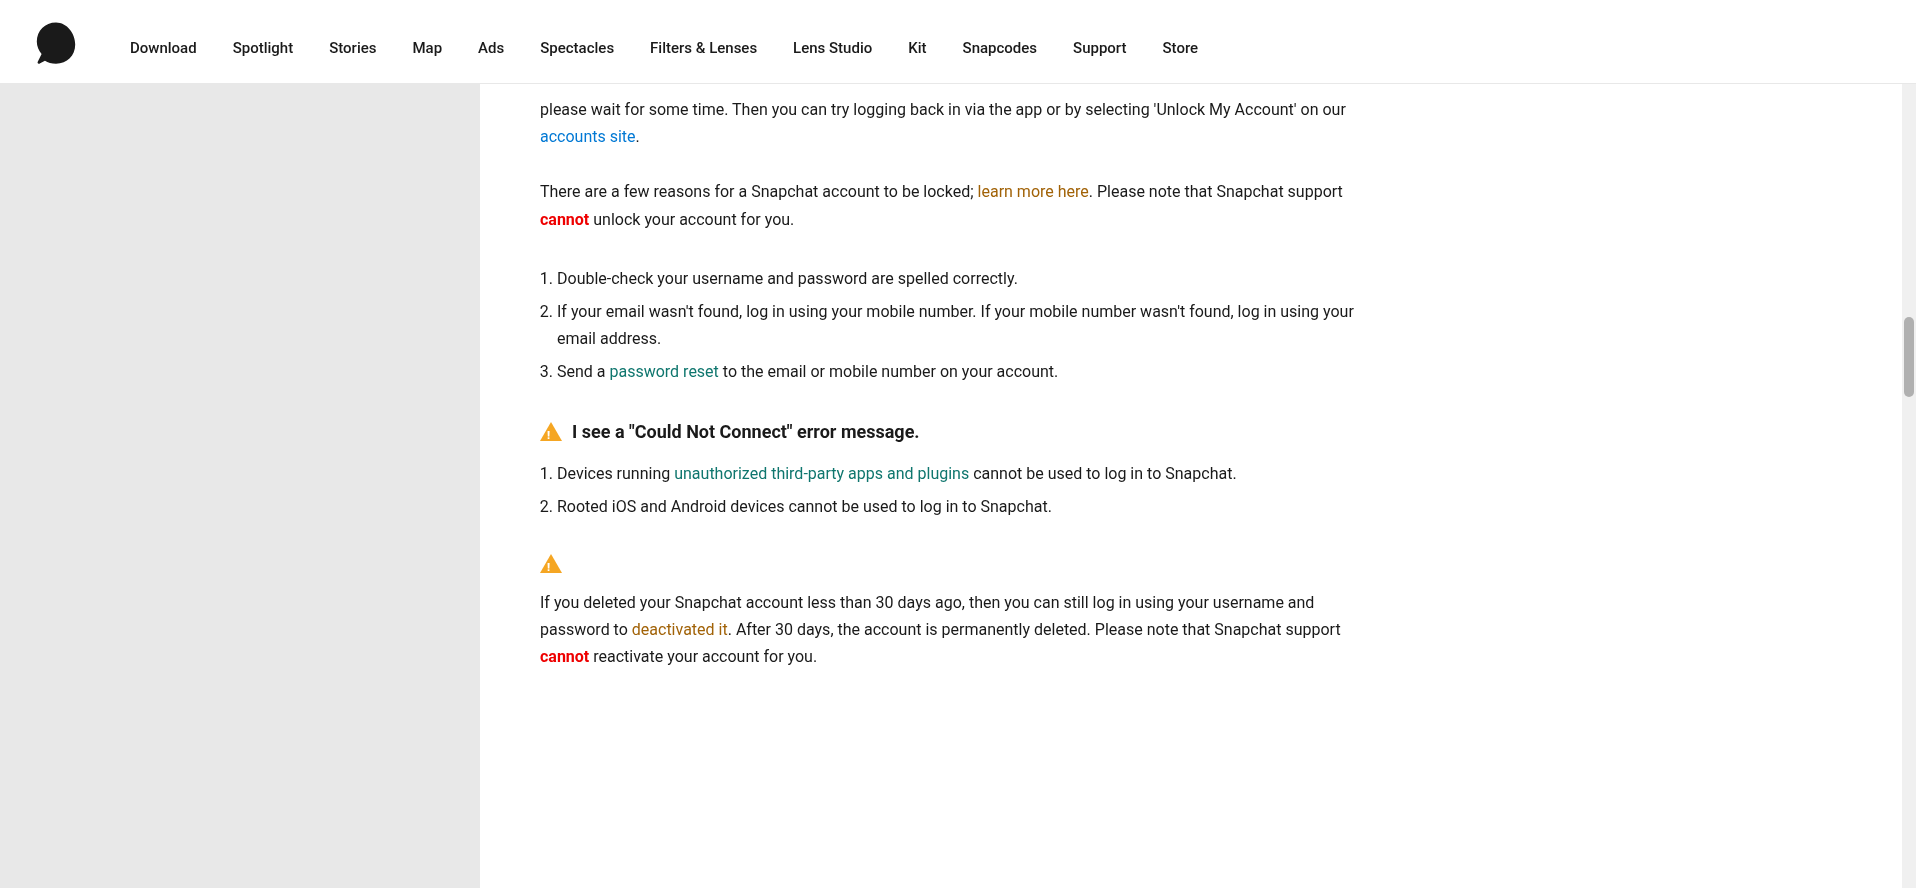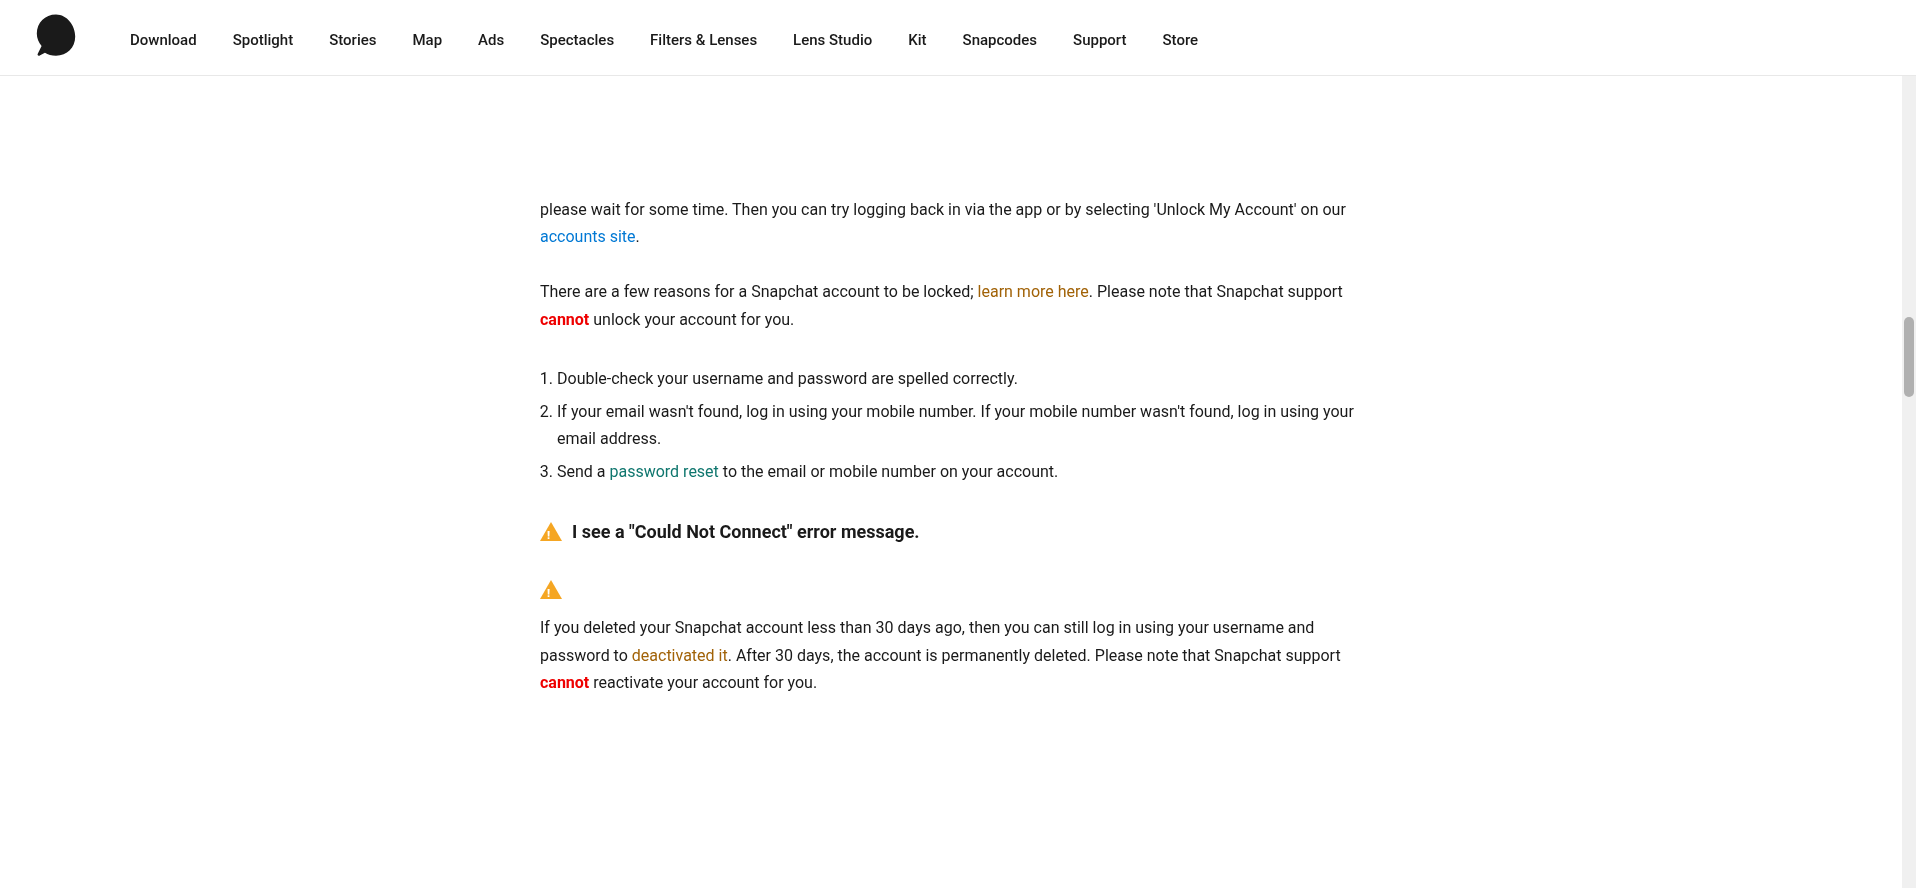--- a/index.html
+++ b/index.html
@@ -1,39 +1,39 @@
 <!DOCTYPE html>
 <html><head>
   <meta charset="utf-8">
   <style>
     * { margin: 0; padding: 0; box-sizing: border-box; }
     body { font-family: -apple-system, BlinkMacSystemFont, 'Segoe UI', Roboto, Helvetica, Arial, sans-serif; background: #fff; color: #1a1a1a; font-size: 16px; line-height: 1.6; }
 
     
     nav {
-      position: fixed; top: 4px; left: 0; right: 0; z-index: 100;
+      position: fixed; top: 12px; left: 0; right: 0; z-index: 100;
       background: #fff;
       border-bottom: 1px solid #e8e8e8;
       height: 72px;
       display: flex; align-items: center; padding: 0 32px;
     }
     .nav-logo {
       width: 48px; height: 48px; margin-right: 32px; flex-shrink: 0;
     }
     .nav-links {
       display: flex; align-items: center; gap: 0; list-style: none;
     }
     .nav-links li a {
       text-decoration: none; color: #1a1a1a; font-size: 15px; font-weight: 500;
       padding: 8px 18px; display: block; white-space: nowrap;
     }
 
     
     .page-wrapper {
-      display: flex; margin-top: 72px; min-height: calc(100vh - 72px); align-items: center;
+      display: flex; margin-top: 72px; min-height: calc(100vh - 72px);
     }
     .sidebar {
       width: 480px; min-width: 480px; background: #e8e8e8; flex-shrink: 0;
     }
     .main-content {
       flex: 1; padding: 24px 60px 60px 60px; max-width: 960px;
       overflow-y: auto;
     }
 
     
@@ -167,20 +167,28 @@
       </ol>
     </div>
 
     <div class="section">
       <div class="section-heading">
         <span class="warning-icon">
           <span class="warning-triangle"></span>
         </span>
         <span>I see a "Could Not Connect" error message.</span>
       </div>
+      <ol class="ordered-list">
+        <li>
+          <span>Devices running </span><a href="#"><span>unauthorized third-party apps and plugins</span></a><span> cannot be used to log in to Snapchat.</span>
+        </li>
+        <li>
+          <span>Rooted iOS and Android devices cannot be used to log in to Snapchat.</span>
+        </li>
+      </ol>
     </div>
 
     <div class="section">
       <div class="section-heading">
         <span class="warning-icon">
           <span class="warning-triangle"></span>
         </span>
       </div>
       <div class="section-body">
         <span>If you deleted your Snapchat account less than 30 days ago, then you can still log in using your username and password to </span><a href="#"><span>deactivated it</span></a><span>. After 30 days, the account is permanently deleted. Please note that Snapchat support </span><strong class="cannot">cannot</strong><span> reactivate your account for you.</span>

